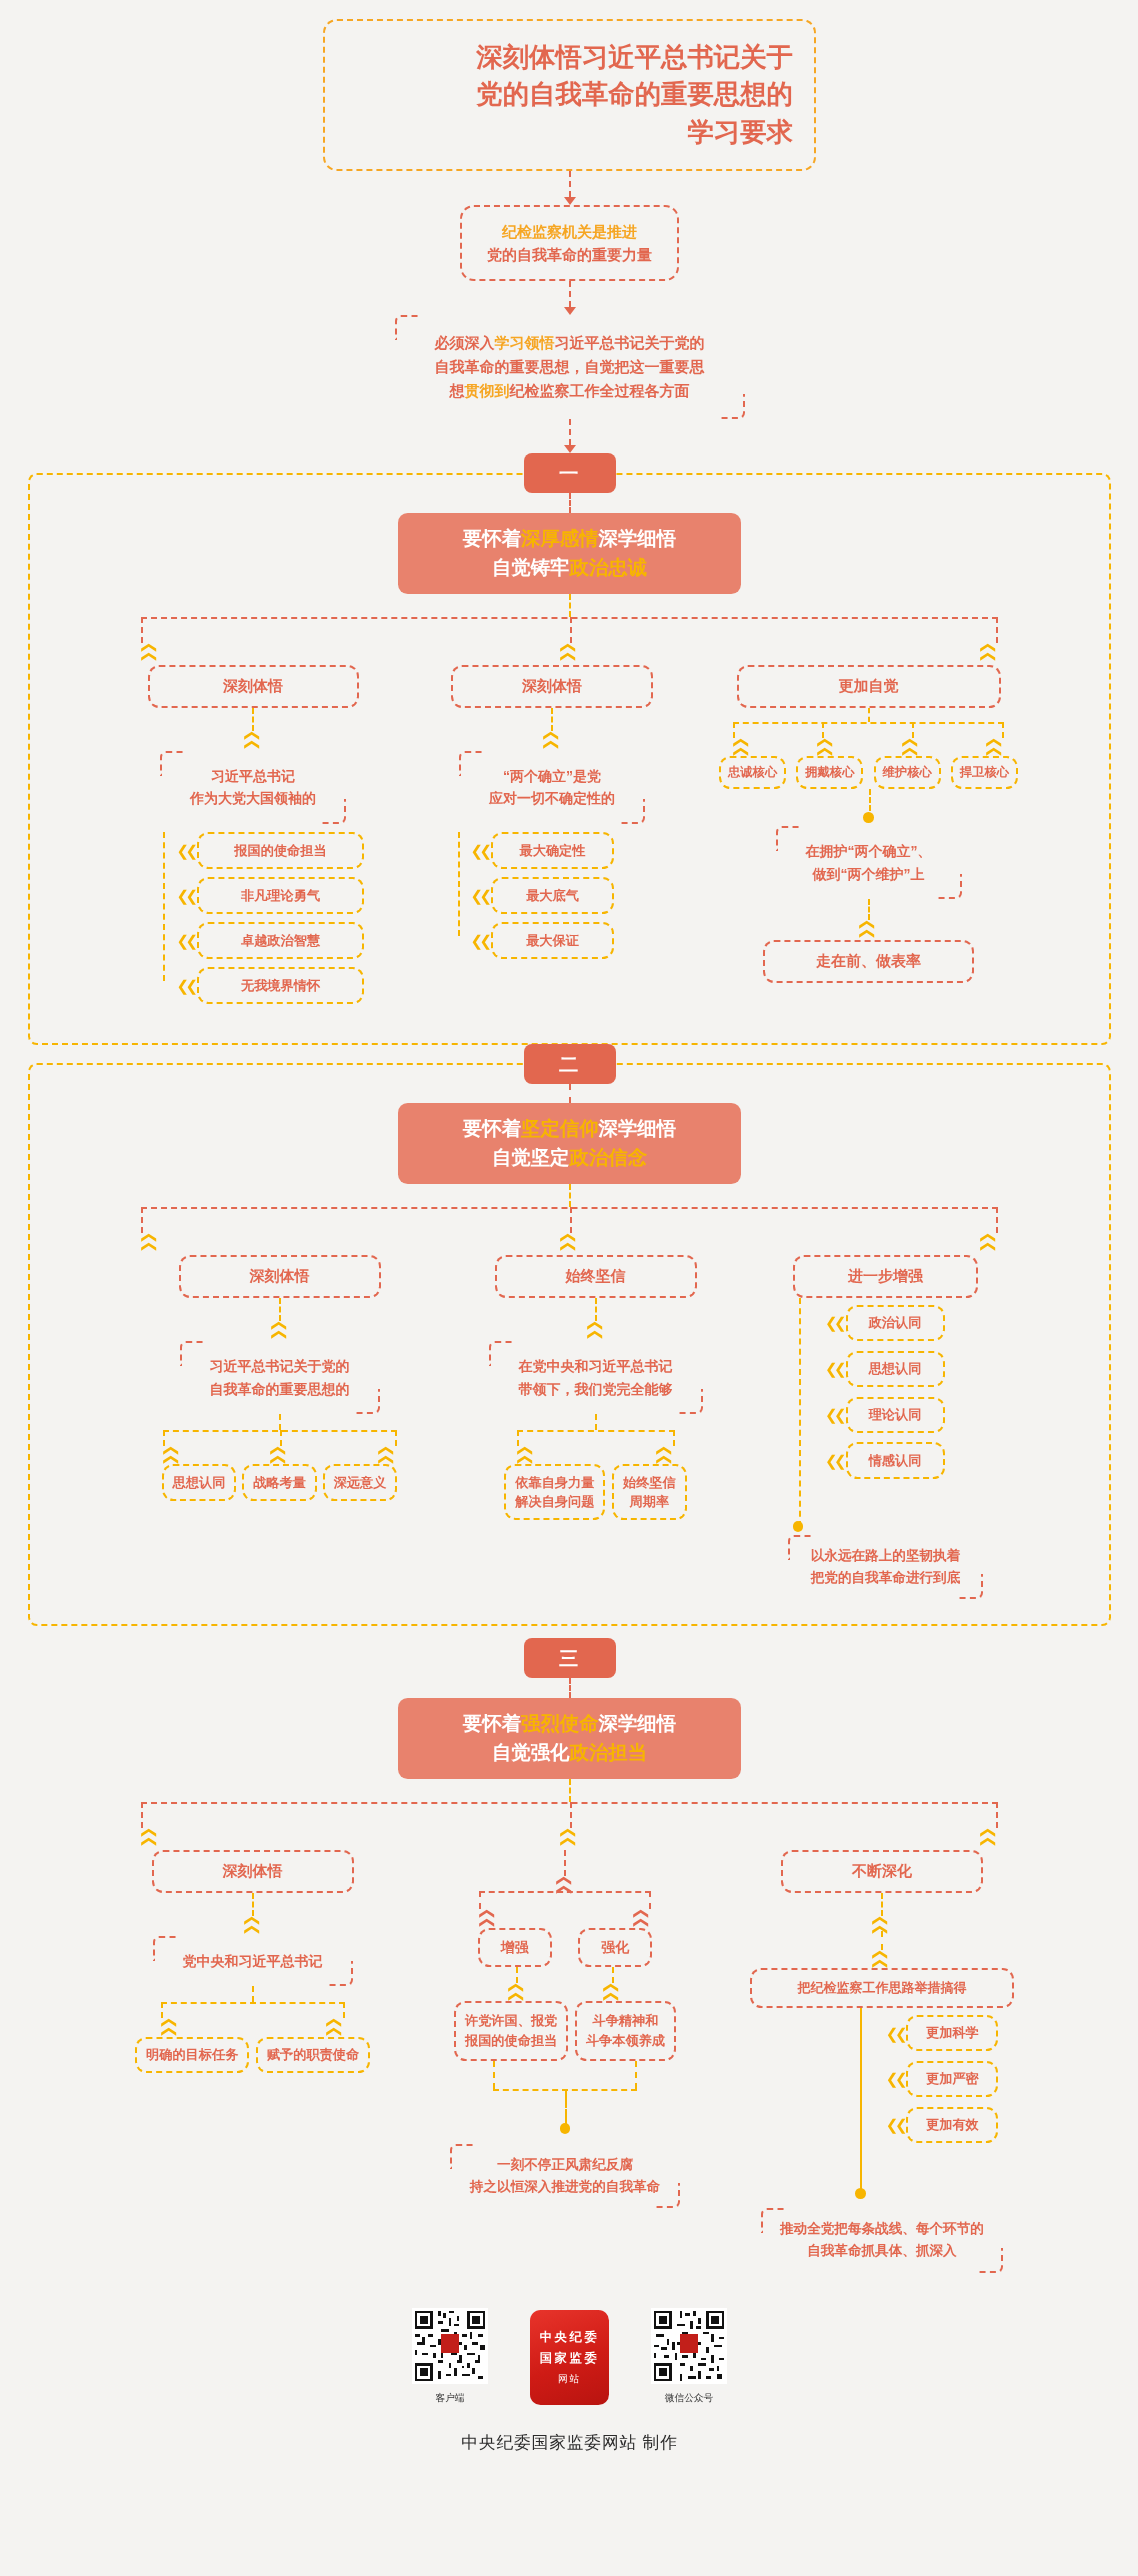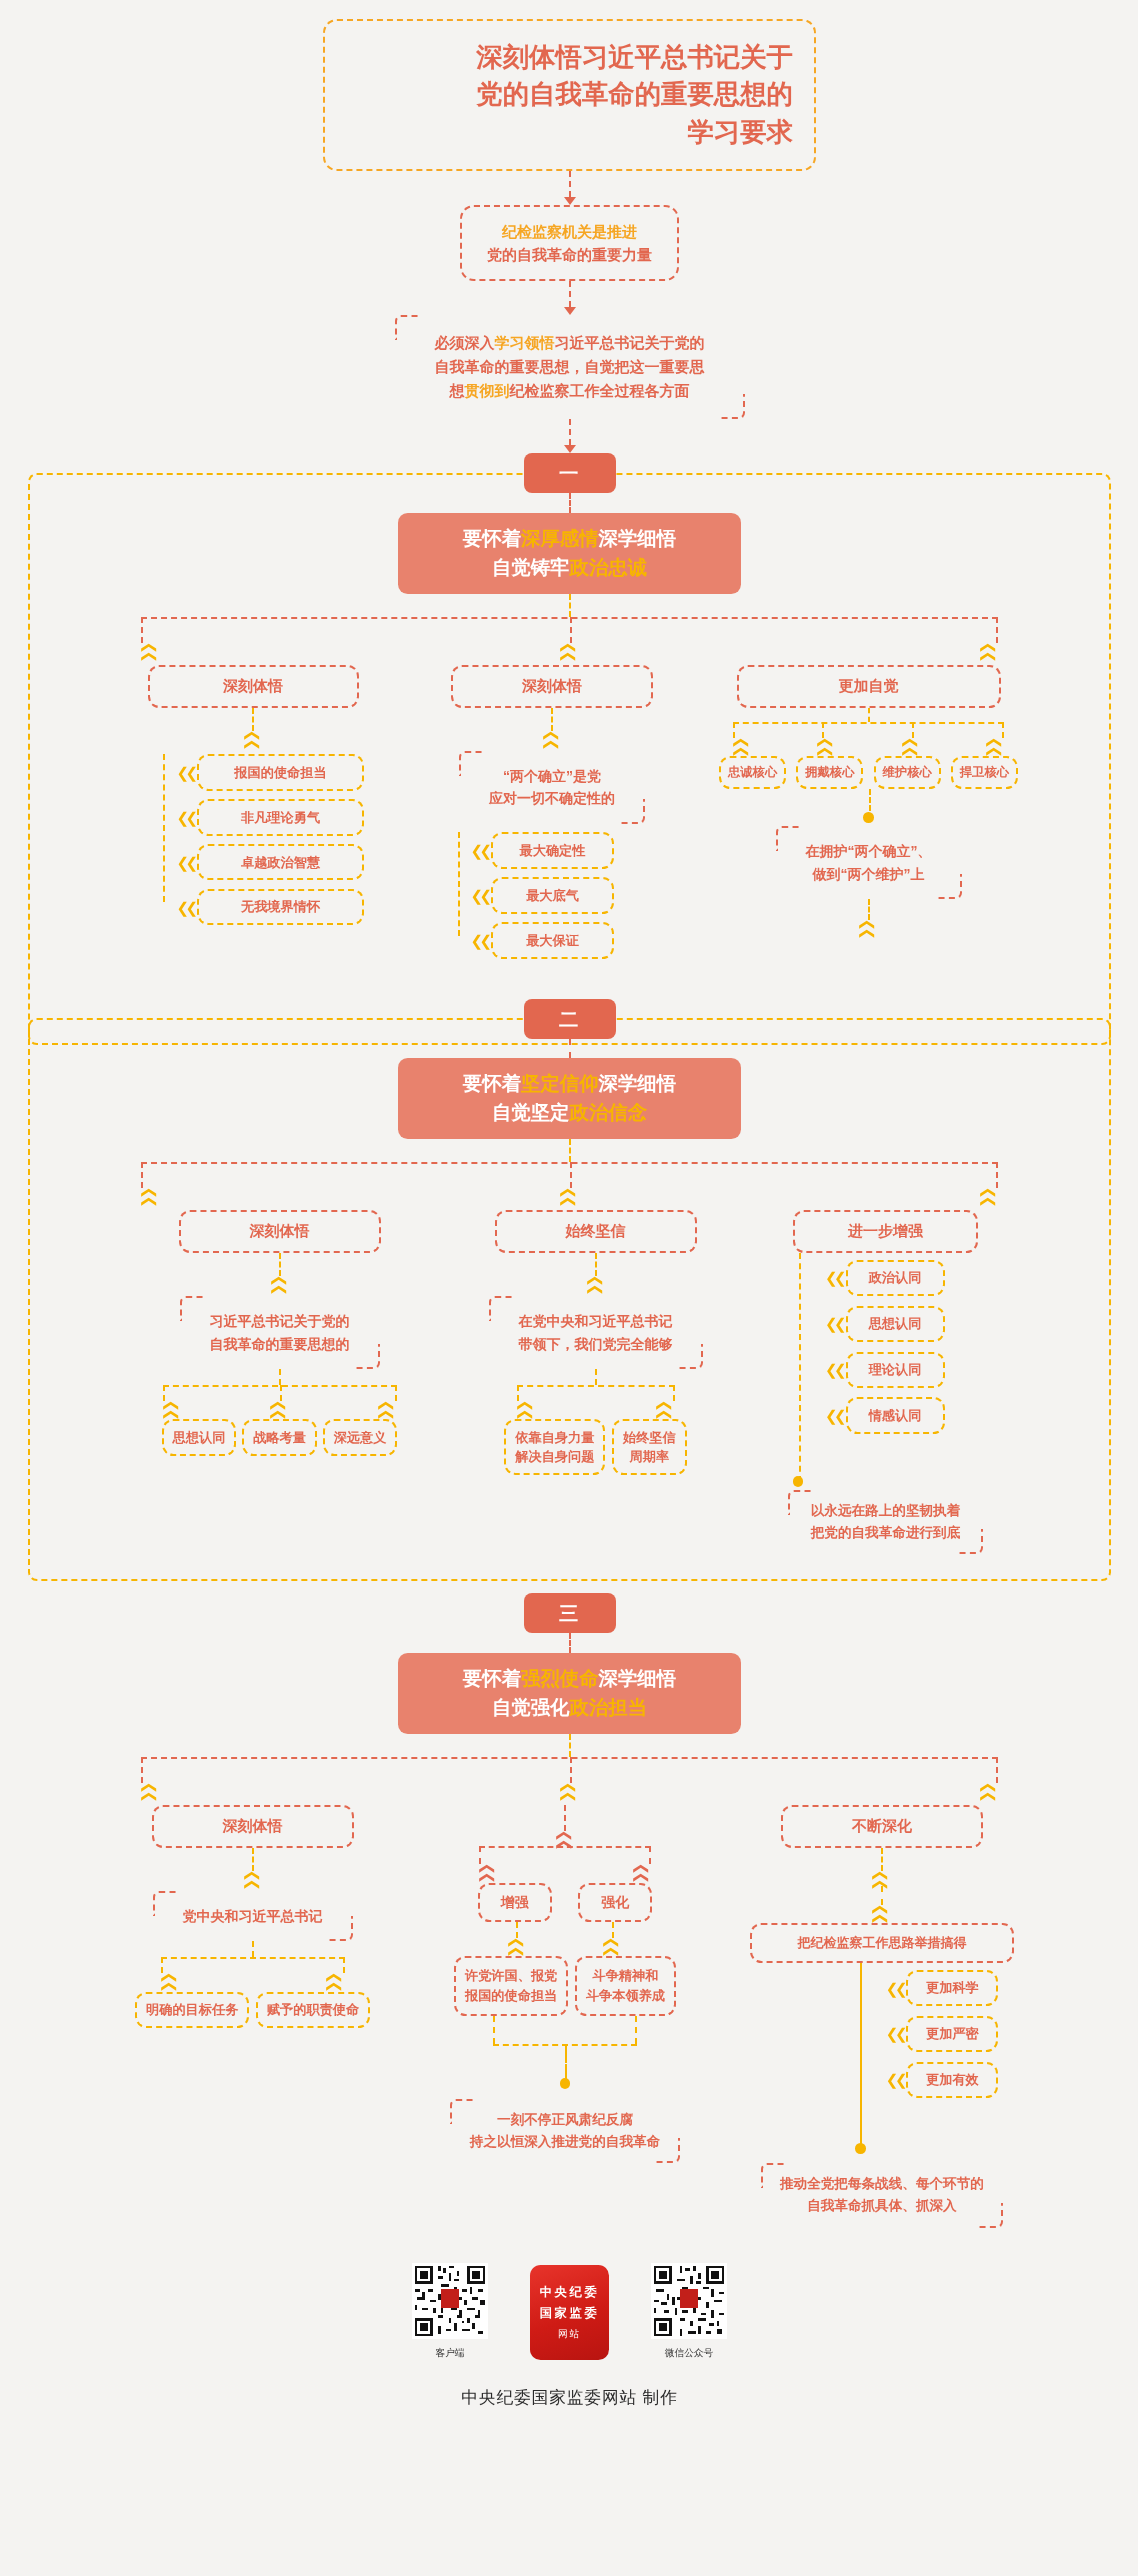--- a/index.html
+++ b/index.html
@@ -239,20 +239,26 @@
     </div>
 
     <div class="cols" style="gap:48px; margin-top:7px; align-items:flex-start;">
 
       <div style="width:264px;">
         <div class="center">
             <div class="pill" style="width:211px;">深刻体悟</div>
           </div>
         <div class="v-dash gold" style="height:23px;"></div>
         <div class="chev-glyph">❮❮</div>
+        <div class="center" style="margin-top:5.3px;">
+          <div class="bracket" style="font-size:14px;">
+            <div>习近平总书记</div>
+            <div>作为大党大国领袖的</div>
+          </div>
+        </div>
 
         <div style="position:relative; margin-top:8.8px; padding-left:53px;">
           <div style="position:absolute; left:42px; top:0; bottom:23px; border-left:2.6px dashed var(--gold);"></div>
           <div style="display:flex; align-items:center; margin-bottom:8.8px;">
             <span class="chev-glyph left" style="width:23px;">❮❮</span>
             <span class="pill gold sm" style="width:167px;">报国的使命担当</span>
           </div>
           <div style="display:flex; align-items:center; margin-bottom:8.8px;">
             <span class="chev-glyph left" style="width:23px;">❮❮</span>
             <span class="pill gold sm" style="width:167px;">非凡理论勇气</span>
@@ -326,20 +332,23 @@
           <div style="position:absolute; left:calc(50% - 5.3px); bottom:-3.5px; width:10.6px; height:10.6px; border-radius:50%; background:var(--gold);"></div>
         </div>
         <div class="center" style="margin-top:7px;">
           <div class="bracket" style="font-size:14px;">
             <div>在拥护“两个确立”、</div>
             <div>做到“两个维护”上</div>
           </div>
         </div>
         <div class="v-dash gold" style="height:21px;"></div>
         <div class="chev-glyph">❮❮</div>
+        <div class="center" style="margin-top:5.3px;">
+          <div class="pill" style="width:211px;">走在前、做表率</div>
+        </div>
       </div>
     </div>
   </div>
 
   <div class="sp" style="height:40px;"></div>
 
   <div style="position:relative;">
     <div class="loop" style="left:28px; right:28px; top:19.4px; height:563px; border-radius:8.8px;"></div>
 
     <div class="center">

